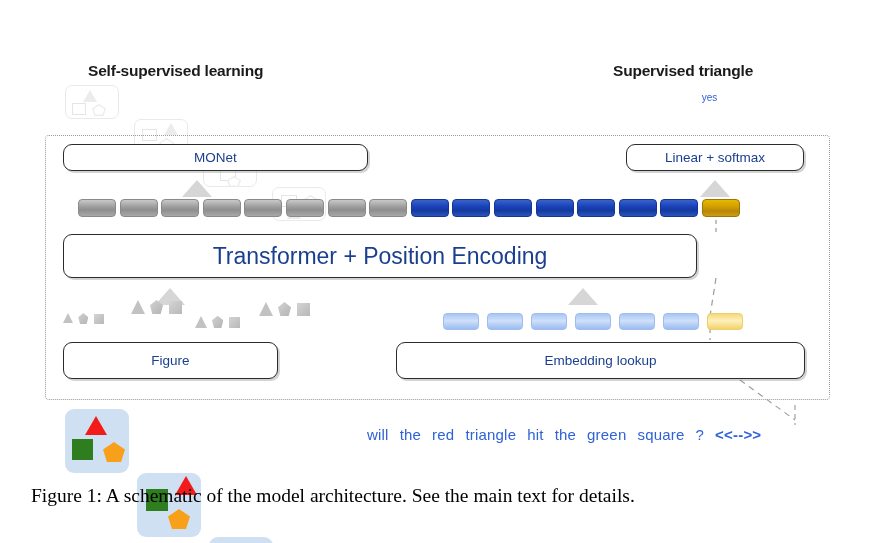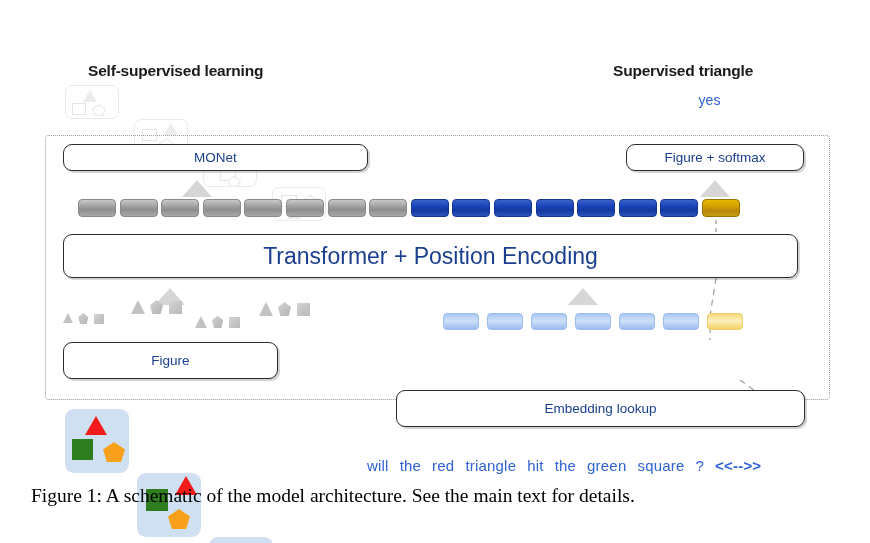--- a/index.html
+++ b/index.html
@@ -18,21 +18,21 @@
 
   
   .section-title {
     font-weight: bold;
     font-size: 15.5px;
     color: #1a1a1a;
     letter-spacing: -0.2px;
     white-space: nowrap;
   }
   .yes-label {
-    font-size: 14px;
+    font-size: 10px;
     color: #2f62d6;
     white-space: nowrap;
     text-align: center;
   }
 
   
   .ghost-tile {
     width: 54px;
     height: 34px;
     border: 1.4px solid #e9eaec;
@@ -148,21 +148,20 @@
     background: #f9a01b;
     clip-path: polygon(50% 0%, 100% 38%, 82% 100%, 18% 100%, 0% 38%);
   }
 
   
   .sentence {
     font-size: 15px;
     color: #2f62d6;
     white-space: nowrap;
     letter-spacing: 0.2px;
-    margin-top: 31px;
   }
   .sentence .w { margin-right: 11px; }
   .sentence .tok-special { font-weight: bold; margin-right: 0; }
 
   
   .caption {
     font-family: "Liberation Serif", serif;
     font-size: 19.5px;
     color: #000000;
     white-space: nowrap;
@@ -218,21 +217,21 @@
   <path d="M 710 316 L 710 340" stroke="#9a9a9a" stroke-width="1.2" stroke-dasharray="6,5" fill="none"></path>
   <path d="M 740 380 L 795 420" stroke="#9a9a9a" stroke-width="1.1" stroke-dasharray="6,5" fill="none"></path>
   <path d="M 795 405 L 795 425" stroke="#9a9a9a" stroke-width="1.1" stroke-dasharray="5,4" fill="none"></path>
 </svg>
 
 <div class="abs module-box small" style="left:63px; top:144px; width:305px; height:27px;">
   <span>MONet</span>
 </div>
 
 <div class="abs module-box small" style="left:626px; top:144px; width:178px; height:27px;">
-  <span>Figure + softmax</span>
+  <span>Linear + softmax</span>
 </div>
 
 <div class="abs up-arrow" style="left:182px; top:180px;"></div>
 <div class="abs up-arrow" style="left:700px; top:180px;"></div>
 
 <div class="abs" id="token-row" style="left:78px; top:199px;">
     <div class="chip abs chip-gray" style="width: 38px; height: 18px; left: 0px; top: 0px;"></div>
     <div class="chip abs chip-gray" style="width: 38px; height: 18px; left: 41.6px; top: 0px;"></div>
     <div class="chip abs chip-gray" style="width: 38px; height: 18px; left: 83.2px; top: 0px;"></div>
     <div class="chip abs chip-gray" style="width: 38px; height: 18px; left: 124.8px; top: 0px;"></div>
@@ -243,21 +242,21 @@
     <div class="chip abs chip-blue" style="width: 38px; height: 18px; left: 332.8px; top: 0px;"></div>
     <div class="chip abs chip-blue" style="width: 38px; height: 18px; left: 374.4px; top: 0px;"></div>
     <div class="chip abs chip-blue" style="width: 38px; height: 18px; left: 416px; top: 0px;"></div>
     <div class="chip abs chip-blue" style="width: 38px; height: 18px; left: 457.6px; top: 0px;"></div>
     <div class="chip abs chip-blue" style="width: 38px; height: 18px; left: 499.2px; top: 0px;"></div>
     <div class="chip abs chip-blue" style="width: 38px; height: 18px; left: 540.8px; top: 0px;"></div>
     <div class="chip abs chip-blue" style="width: 38px; height: 18px; left: 582.4px; top: 0px;"></div>
     <div class="chip abs chip-gold" style="width: 38px; height: 18px; left: 624px; top: 0px;"></div>
   </div>
 
-<div class="abs module-box big" style="left:63px; top:234px; width:735px; height:44px;">
+<div class="abs module-box big" style="left:63px; top:234px; width:634px; height:44px;">
   <span>Transformer + Position Encoding</span>
 </div>
 
 <div class="abs up-arrow" style="left:155px; top:288px;"></div>
 <div class="abs up-arrow" style="left:568px; top:288px;"></div>
 
 <div class="abs" id="monet-shapes" style="left:63px; top:300px;">
     <div class="abs" style="left: 0px; top: 10px;">
       <div class="gy-tri abs" style="border-left-width: 5.46px; border-right-width: 5.46px; border-bottom-width: 10.92px; border-bottom-color: rgb(194, 194, 194); left: 0px; top: 3.08px;"></div>
       <div class="gy-pent abs" style="width: 10.14px; height: 10.92px; clip-path: polygon(50% 0%, 100% 38%, 82% 100%, 18% 100%, 0% 38%); left: 15.26px; top: 3.08px;"></div>
@@ -287,21 +286,21 @@
     <div class="chip abs chip-lblue" style="width: 36px; height: 17px; left: 132px; top: 0px;"></div>
     <div class="chip abs chip-lblue" style="width: 36px; height: 17px; left: 176px; top: 0px;"></div>
     <div class="chip abs chip-lblue" style="width: 36px; height: 17px; left: 220px; top: 0px;"></div>
     <div class="chip abs chip-lgold" style="width: 36px; height: 17px; left: 264px; top: 0px;"></div>
   </div>
 
 <div class="abs module-box small" style="left:63px; top:342px; width:215px; height:37px;">
   <span>Figure</span>
 </div>
 
-<div class="abs module-box small" style="left:396px; top:342px; width:409px; height:37px;margin-top:48px;">
+<div class="abs module-box small" style="left:396px; top:342px; width:409px; height:37px;">
   <span>Embedding lookup</span>
 </div>
 
 <div class="abs" id="image-tiles" style="left:65px; top:409px;">
     <div class="img-tile abs" style="left: 0px; top: 0px; width: 64px; height: 64px;">
       <div class="shp tri-red" style="left: 20px; top: 7px;"></div>
       <div class="shp sq-green" style="left: 7px; top: 30px; width: 21px; height: 21px;"></div>
       <div class="shp pent-orange" style="left: 38px; top: 33px; width: 22px; height: 20px;"></div>
     </div>
     <div class="img-tile abs" style="left: 72px; top: 0px; width: 64px; height: 64px;">

